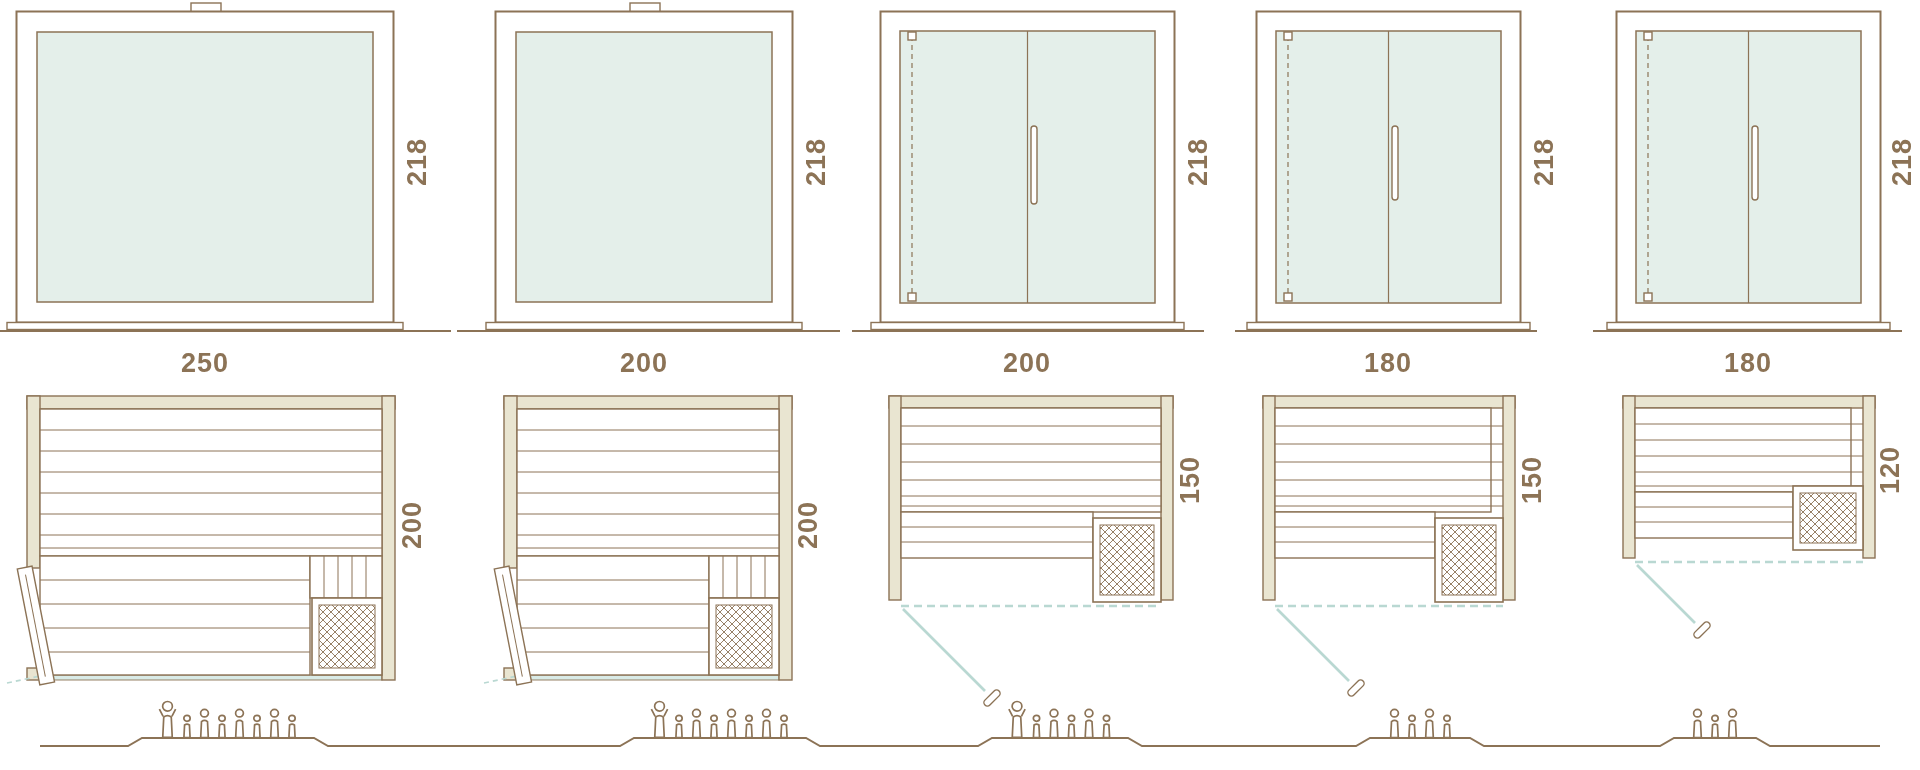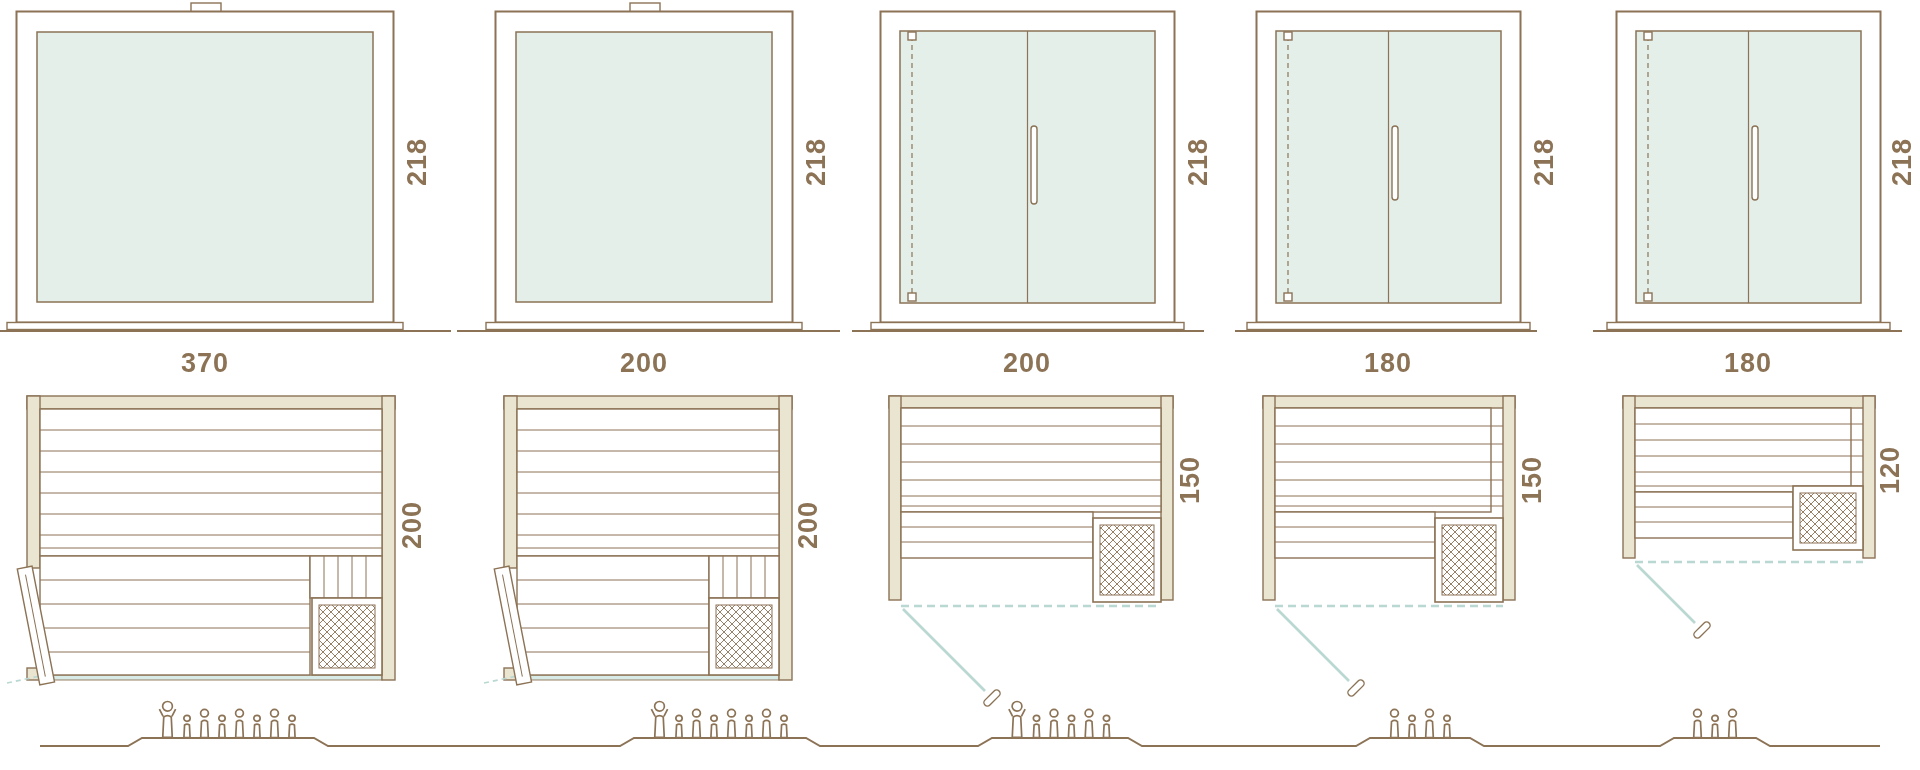--- a/index.html
+++ b/index.html
@@ -44,21 +44,21 @@
   <div class="baseline" style="left:1235px;top:330px;width:302px"></div>
   <div class="baseline" style="left:1593px;top:330px;width:309px"></div>
 
   <svg class="abs" style="left:15px;top:10px" width="380" height="322" viewBox="0 0 380 322">
     <rect class="fw1" x="176" y="-7" width="30" height="10"></rect>
     <rect class="fw" x="1.5" y="1.5" width="377" height="311"></rect>
     <rect class="gl" x="22" y="22" width="336" height="270"></rect>
     <rect class="fw1" x="-8" y="312.5" width="396" height="7"></rect>
   </svg>
   <div class="dim dim-v" style="left:417px;top:162px">218</div>
-  <div class="dim dim-w" style="left:205px;top:348px">370</div>
+  <div class="dim dim-w" style="left:205px;top:348px">250</div>
 
   <svg class="abs" style="left:27px;top:396px" width="368" height="290" viewBox="0 0 368 290">
     <defs>
         <pattern id="hx1" width="8" height="8" patternUnits="userSpaceOnUse">
           <path d="M0 8L8 0M0 0L8 8" class="hti"></path>
         </pattern>
       </defs>
     <rect class="gf" x="13" y="279" width="342" height="5"></rect>
     <rect class="wl" x="0" y="0" width="368" height="13"></rect>
     <rect class="wl" x="0" y="0" width="13" height="172"></rect>

